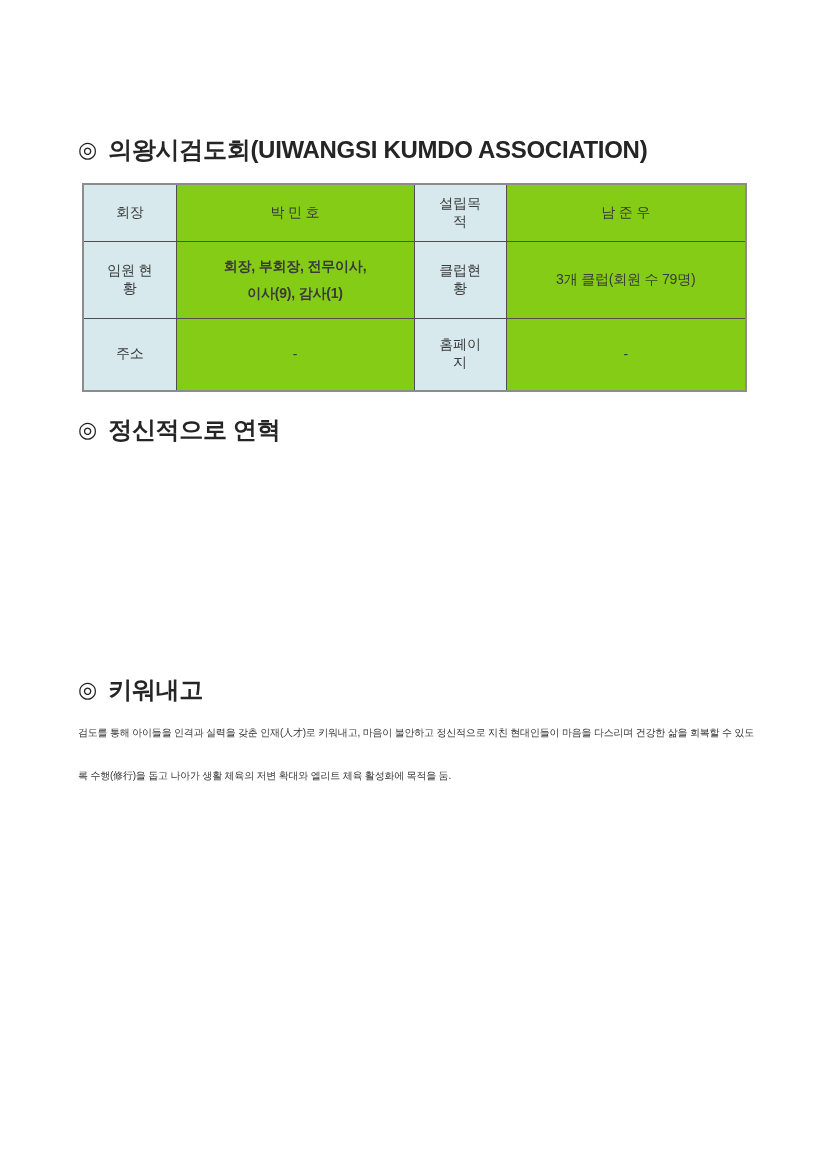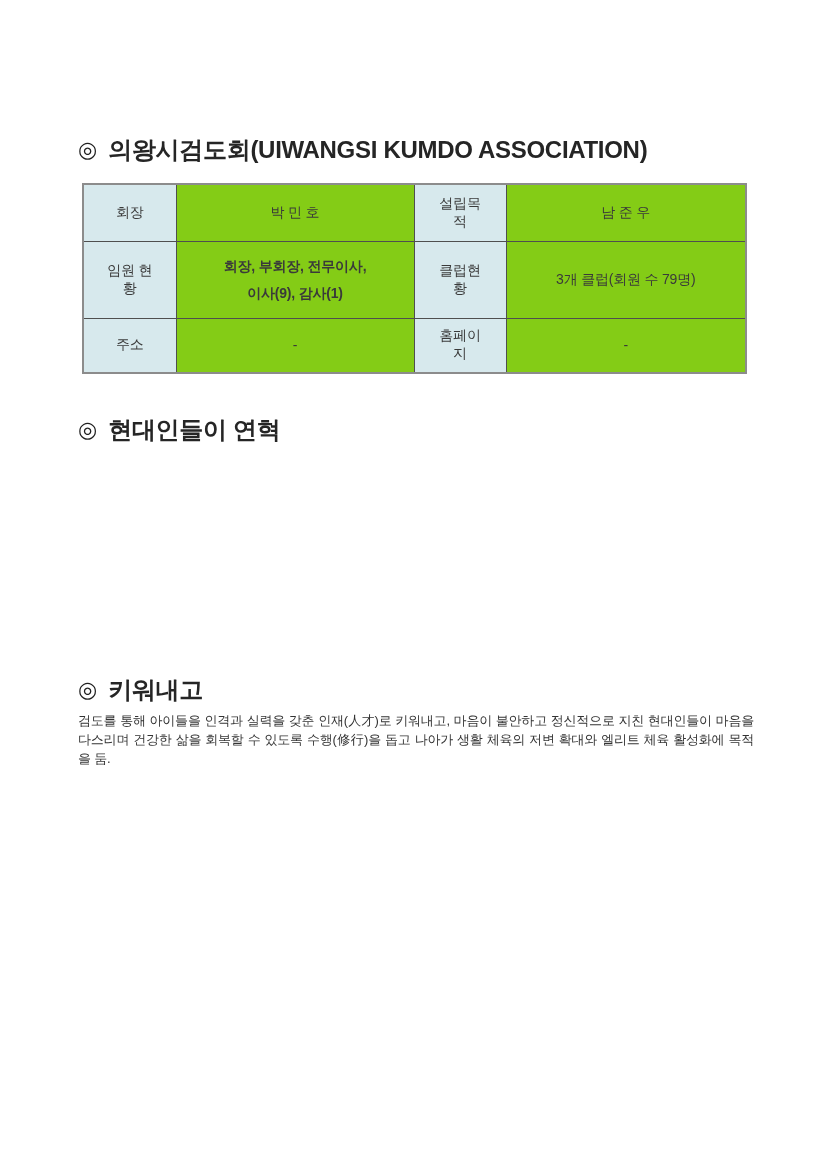--- a/index.html
+++ b/index.html
@@ -59,29 +59,29 @@
   }
   table.info-table td.label-cell {
     background: #d7e9ed;
   }
   table.info-table td.value-cell {
     background: #84cc16;
   }
   td.multiline { white-space: pre-line; line-height: 1.9; font-weight: bold; }
   tr.row-1 { height: 57px; }
   tr.row-2 { height: 77px; }
-  tr.row-3 { height: 55px; margin-left: 22px; }
+  tr.row-3 { height: 73px; margin-left: 22px; }
 
   .purpose-paragraph {
     position: absolute;
     left: 78px;
     top: 711px;
     width: 676px;
-    font-size: 13px;
-    line-height: 19px;
+    font-size: 10px;
+    line-height: 43px;
     letter-spacing: -0.2px;
     color: #333333;
     text-align: justify;
     word-break: break-all;
   }
 </style>
 </head>
 <body>
 
 <div class="page">
@@ -116,21 +116,21 @@
         <td class="label-cell">주소</td>
         <td class="value-cell">-</td>
         <td class="label-cell">홈페이지</td>
         <td class="value-cell">-</td>
       </tr>
     </tbody>
   </table>
 
   <div class="heading heading-history">
     <span class="bullet">◎</span>
-    <span class="heading-text">현대인들이 연혁</span>
+    <span class="heading-text">정신적으로 연혁</span>
   </div>
 
   <div class="heading heading-purpose">
     <span class="bullet">◎</span>
     <span class="heading-text">키워내고</span>
   </div>
 
   <p class="purpose-paragraph">검도를 통해 아이들을 인격과 실력을 갖춘 인재(人才)로 키워내고, 마음이 불안하고 정신적으로 지친 현대인들이 마음을 다스리며 건강한 삶을 회복할 수 있도록 수행(修行)을 돕고 나아가 생활 체육의 저변 확대와 엘리트 체육 활성화에 목적을 둠.</p>
 
 </div>

